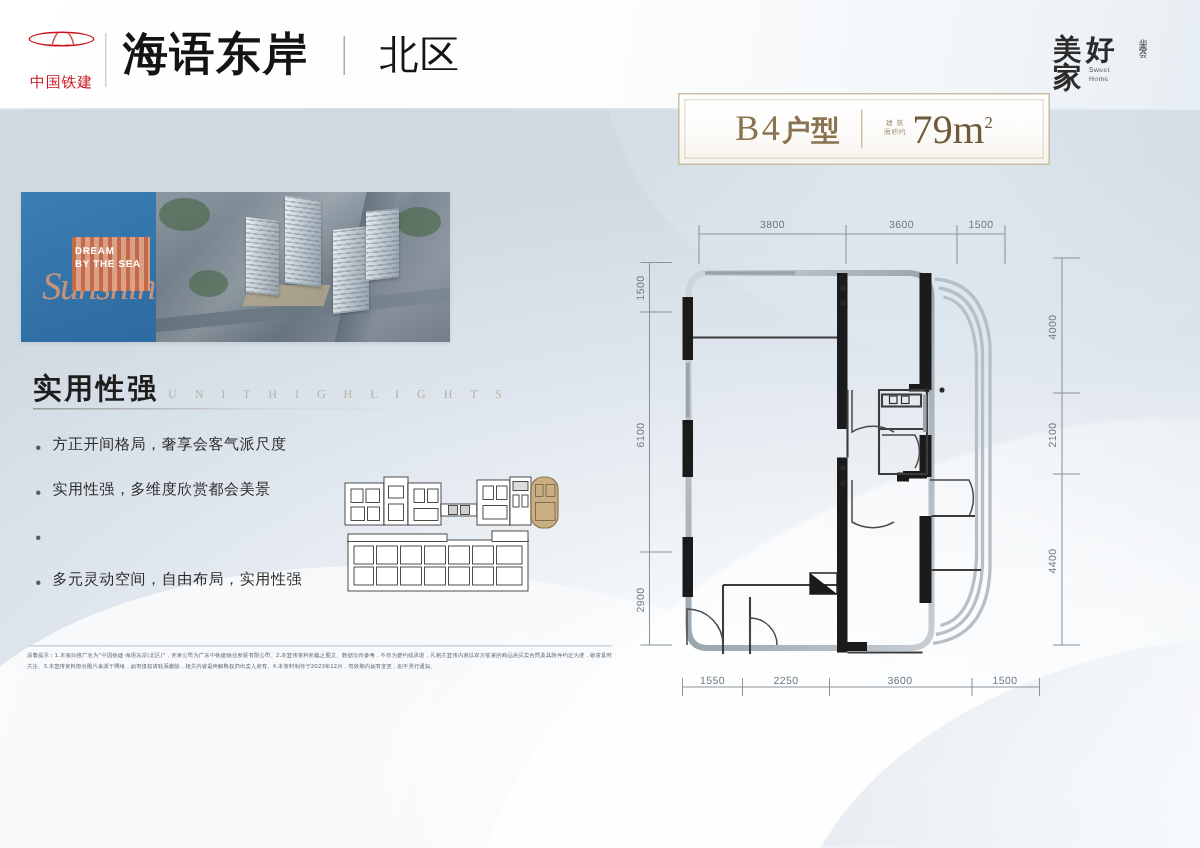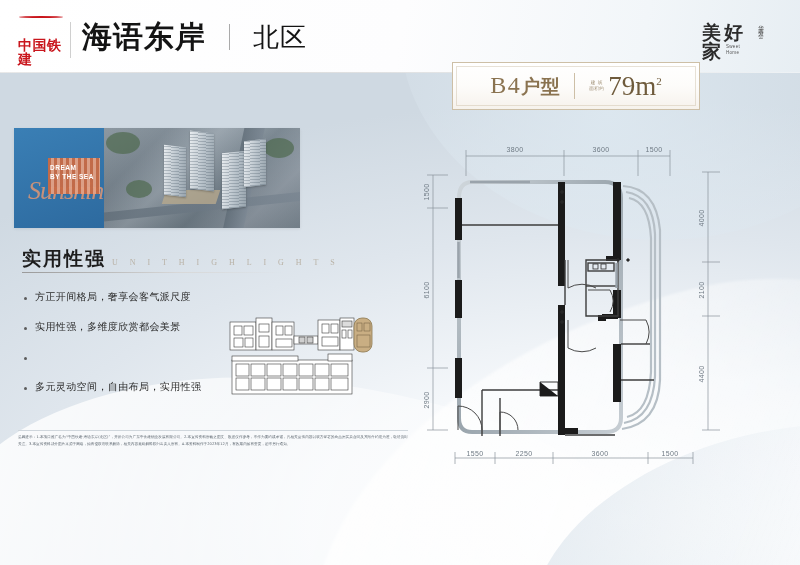--- a/index.html
+++ b/index.html
@@ -65,21 +65,21 @@
     content:"";position:absolute;border:1px solid #d2474c;border-radius:50%;
   }
   .crcc-globe:before{left:50%;top:-2px;width:14px;height:26px;margin-left:-7px;}
   .crcc-globe:after{left:2px;top:10px;width:36px;height:3px;border-width:1px 0 0 0;border-radius:0;}
   .crcc-txt{
     position:absolute;left:0;right:0;top:6px;text-align:center;
     font-size:9px;font-weight:bold;font-style:italic;color:#c9161d;
     letter-spacing:-.5px;font-family:"Liberation Sans",sans-serif;
   }
   .crcc-cn{
-    font-size:14px;color:#c9161d;font-weight:bold;margin-top:20px;
+    font-size:10px;color:#c9161d;font-weight:normal;margin-top:20px;
     letter-spacing:.5px;line-height:1;
   }
   .hdr-divider{
     position:absolute;left:70px;top:22px;width:1px;height:36px;background:#cfcfcf;
   }
   .hdr-title{
     position:absolute;left:82px;top:22px;display:flex;align-items:center;gap:15px;
   }
   .hdr-name{
     font-size:30px;font-weight:bold;color:#141414;letter-spacing:1px;

